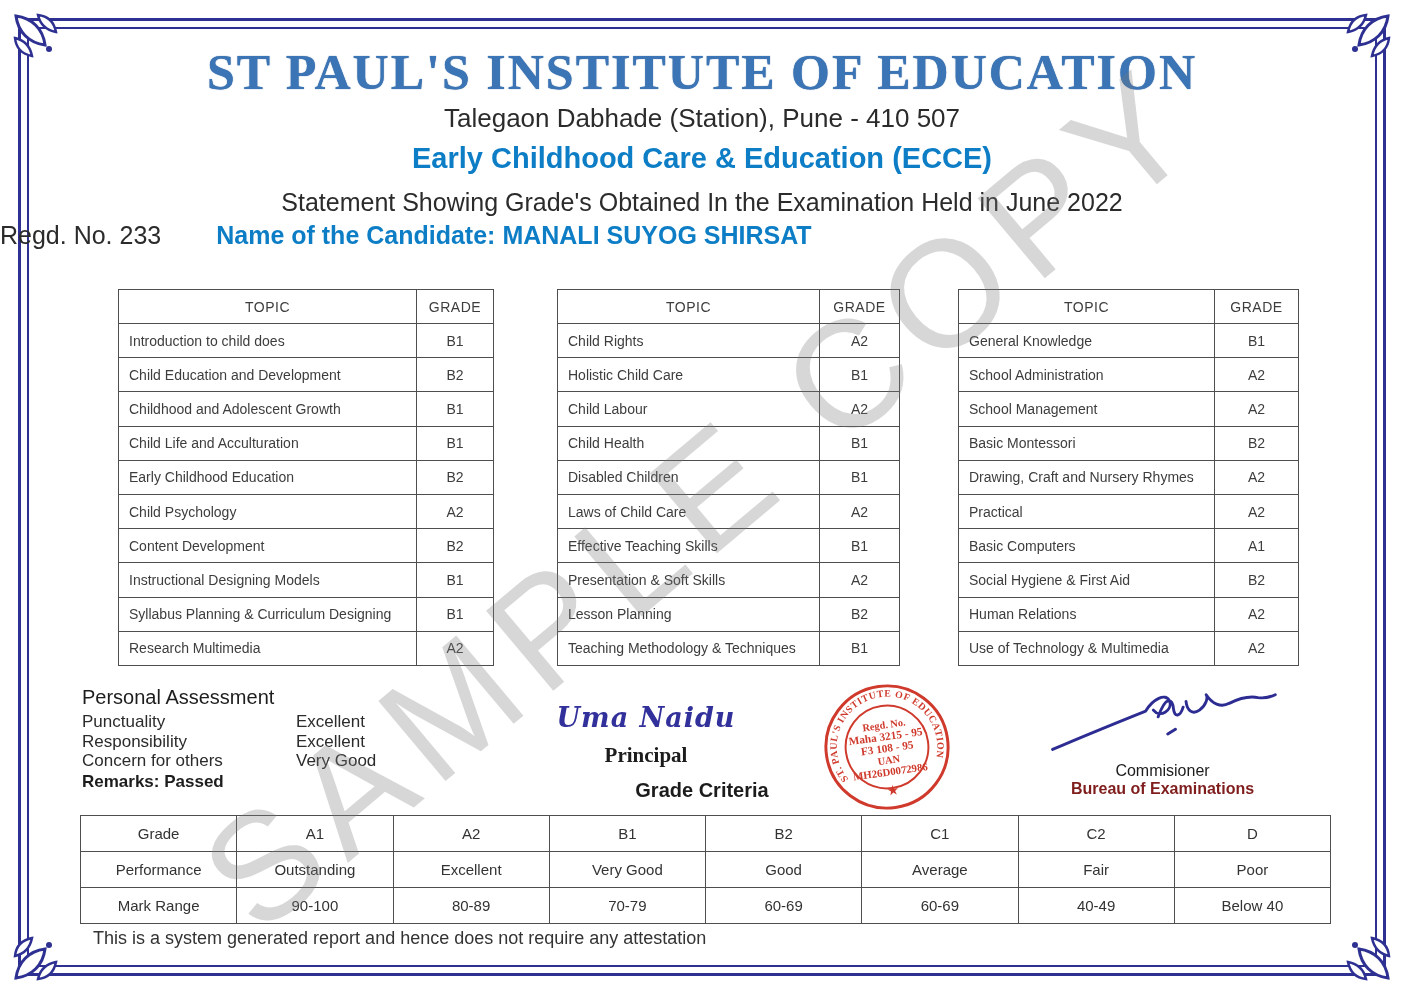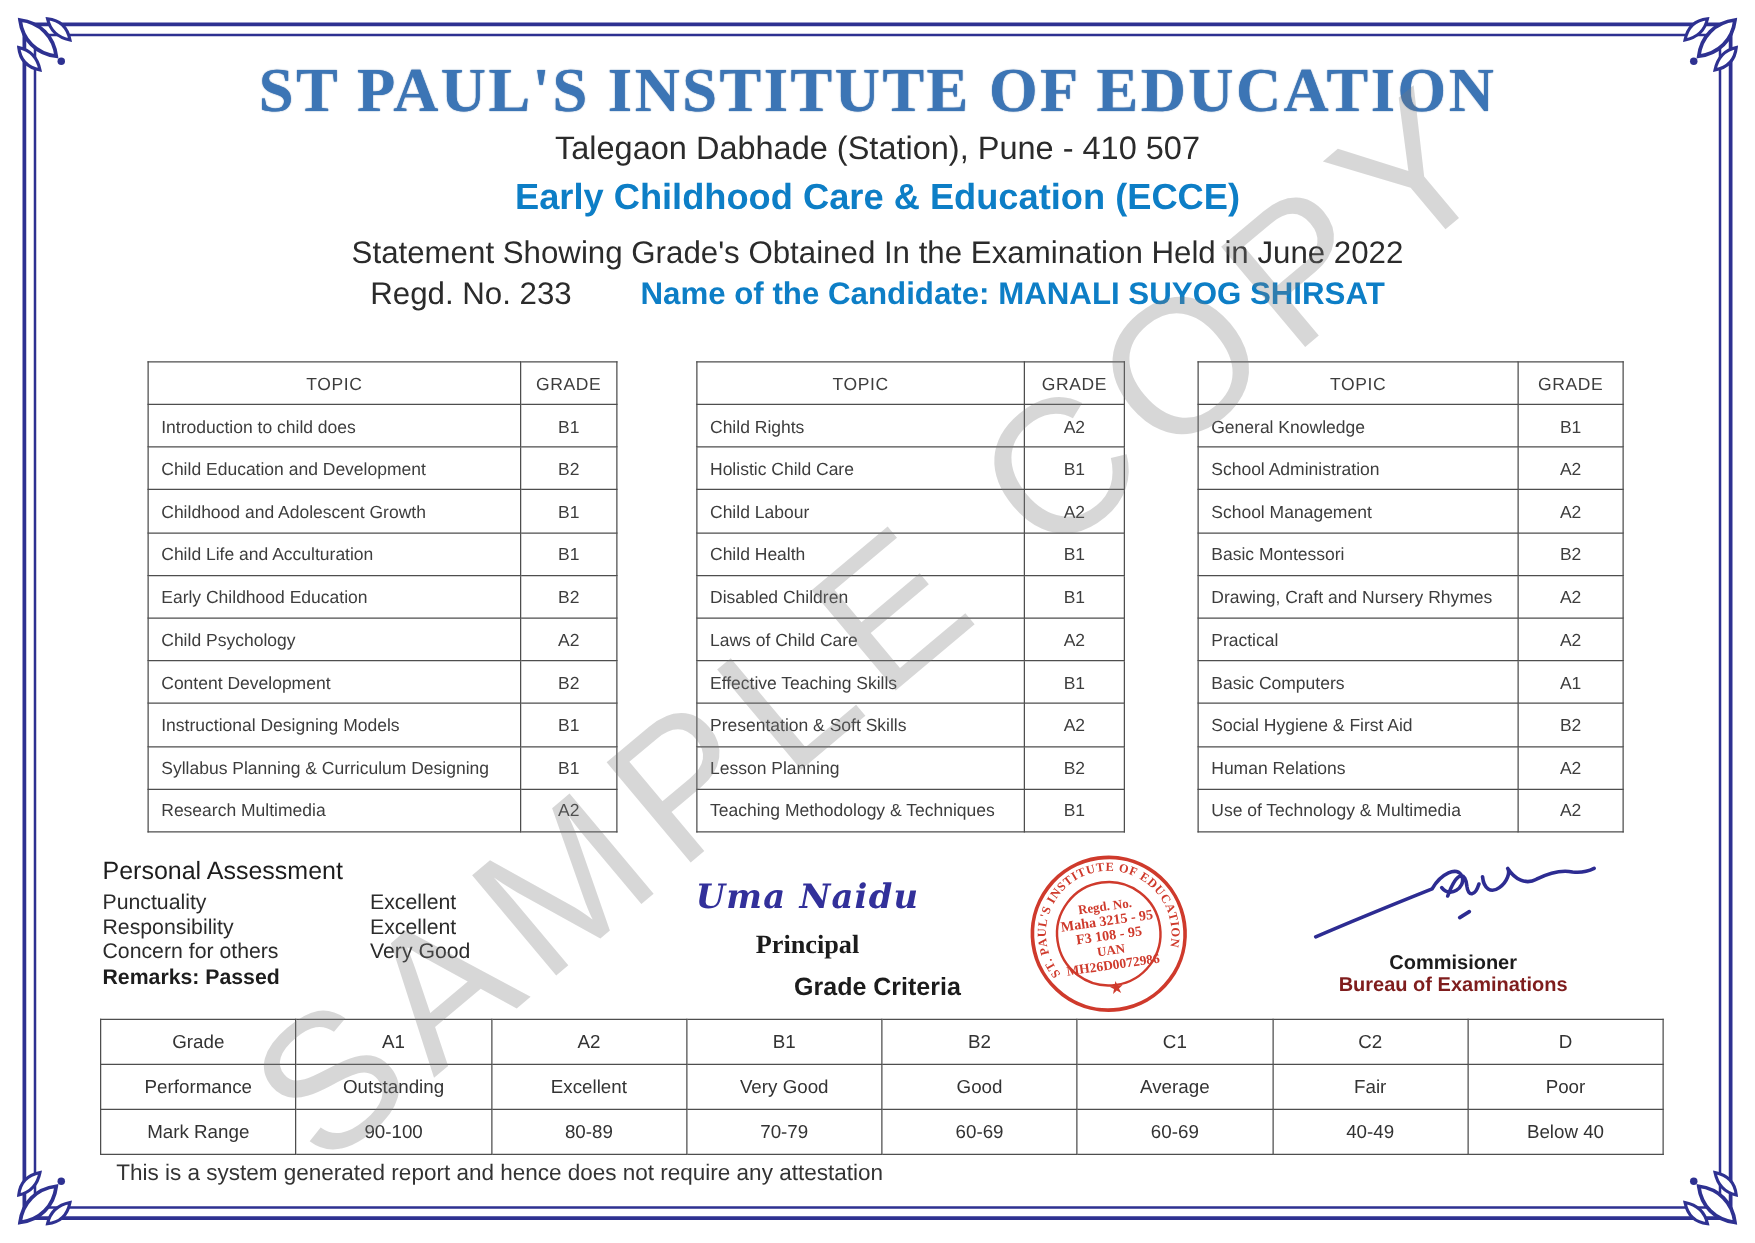--- a/index.html
+++ b/index.html
@@ -22,21 +22,21 @@
   .wm-text { transform:rotate(-40deg); font-size:152px; letter-spacing:14px; white-space:nowrap;
     color:rgba(122,122,122,0.30); font-family:"Liberation Sans","DejaVu Sans",sans-serif; }
 
   
   .head { position:absolute; left:0; right:0; top:46px; text-align:center; z-index:2; }
   .institute { font-family:"Liberation Serif","DejaVu Serif",serif; font-weight:700; font-size:50px;
     letter-spacing:2px; color:#3c75b5; line-height:1.05; text-shadow:0 0 1px #2c5c96; }
   .address { font-size:26px; color:#2b2b2b; margin-top:4px; }
   .course { font-size:29px; font-weight:700; color:#0d7ec6; margin-top:8px; }
   .statement { font-size:25px; color:#2b2b2b; margin-top:13px; }
-  .regline { font-size:25px; margin-top:4px; display:flex; justify-content:center; gap:55px; color:#2b2b2b; }
+  .regline { font-size:25px; margin-top:4px; display:flex; gap:55px; color:#2b2b2b; }
   .candidate { color:#0d7ec6; font-weight:700; }
 
   
   .tables { position:absolute; top:289px; left:118px; display:flex; z-index:2; }
   table { border-collapse:collapse; table-layout:fixed; background:transparent; }
   .topic-table { height:377px; font-size:14px; color:#3d3d3d; }
   .topic-table th, .topic-table td { border:1px solid #4e4e4e; }
   .topic-table th { font-weight:400; font-size:14px; letter-spacing:0.5px; color:#3d3d3d; height:34px; }
   .topic-table td:first-child { padding-left:10px; text-align:left; }
   .topic-table td:last-child { text-align:center; }
@@ -60,21 +60,21 @@
   .criteria-heading { position:absolute; left:0; right:0; top:779px; text-align:center; font-size:20px;
     font-weight:700; color:#1c1c1c; z-index:2; }
 
   
   .stamp { position:absolute; left:822px; top:682px; width:130px; height:130px; transform:rotate(-8deg); z-index:2; }
   .stamp text { font-family:"Liberation Serif","DejaVu Serif",serif; }
 
   
   .commissioner { position:absolute; left:1040px; top:688px; width:245px; text-align:center; z-index:2; }
   .sig-svg { width:245px; height:72px; display:block; }
-  .comm-title { font-size:16px; font-weight:700; color:#1c1c1c; margin-top:2px; }
+  .comm-title { font-size:16px; font-weight:400; color:#1c1c1c; margin-top:2px; }
   .comm-org { font-size:16px; font-weight:700; color:#7f1d1d; }
 
   
   .criteria-table { position:absolute; left:80px; top:815px; width:1251px; font-size:15px; color:#333; z-index:2; }
   .criteria-table td { border:1px solid #4e4e4e; text-align:center; height:36px; }
 
   .footnote { position:absolute; left:93px; top:928px; font-size:18px; color:#333; z-index:2; }
 </style>
 </head>
 <body>

